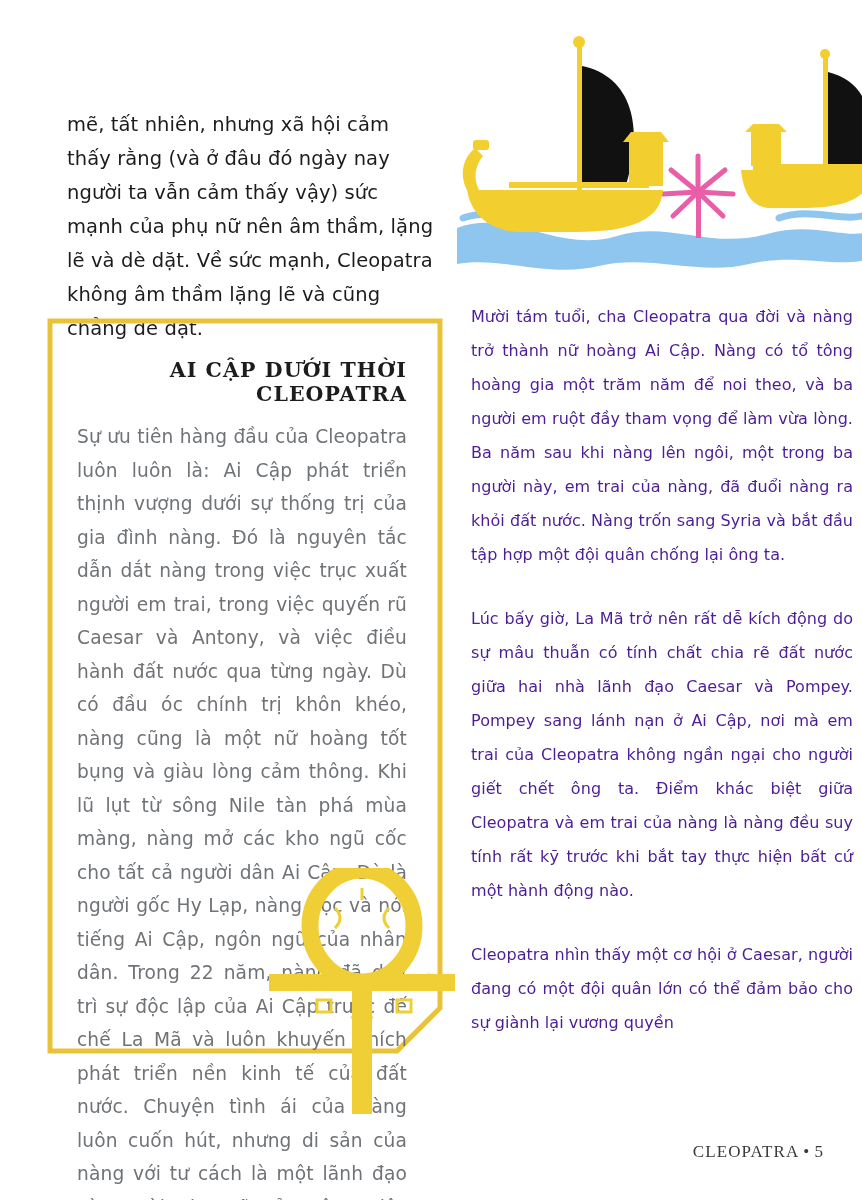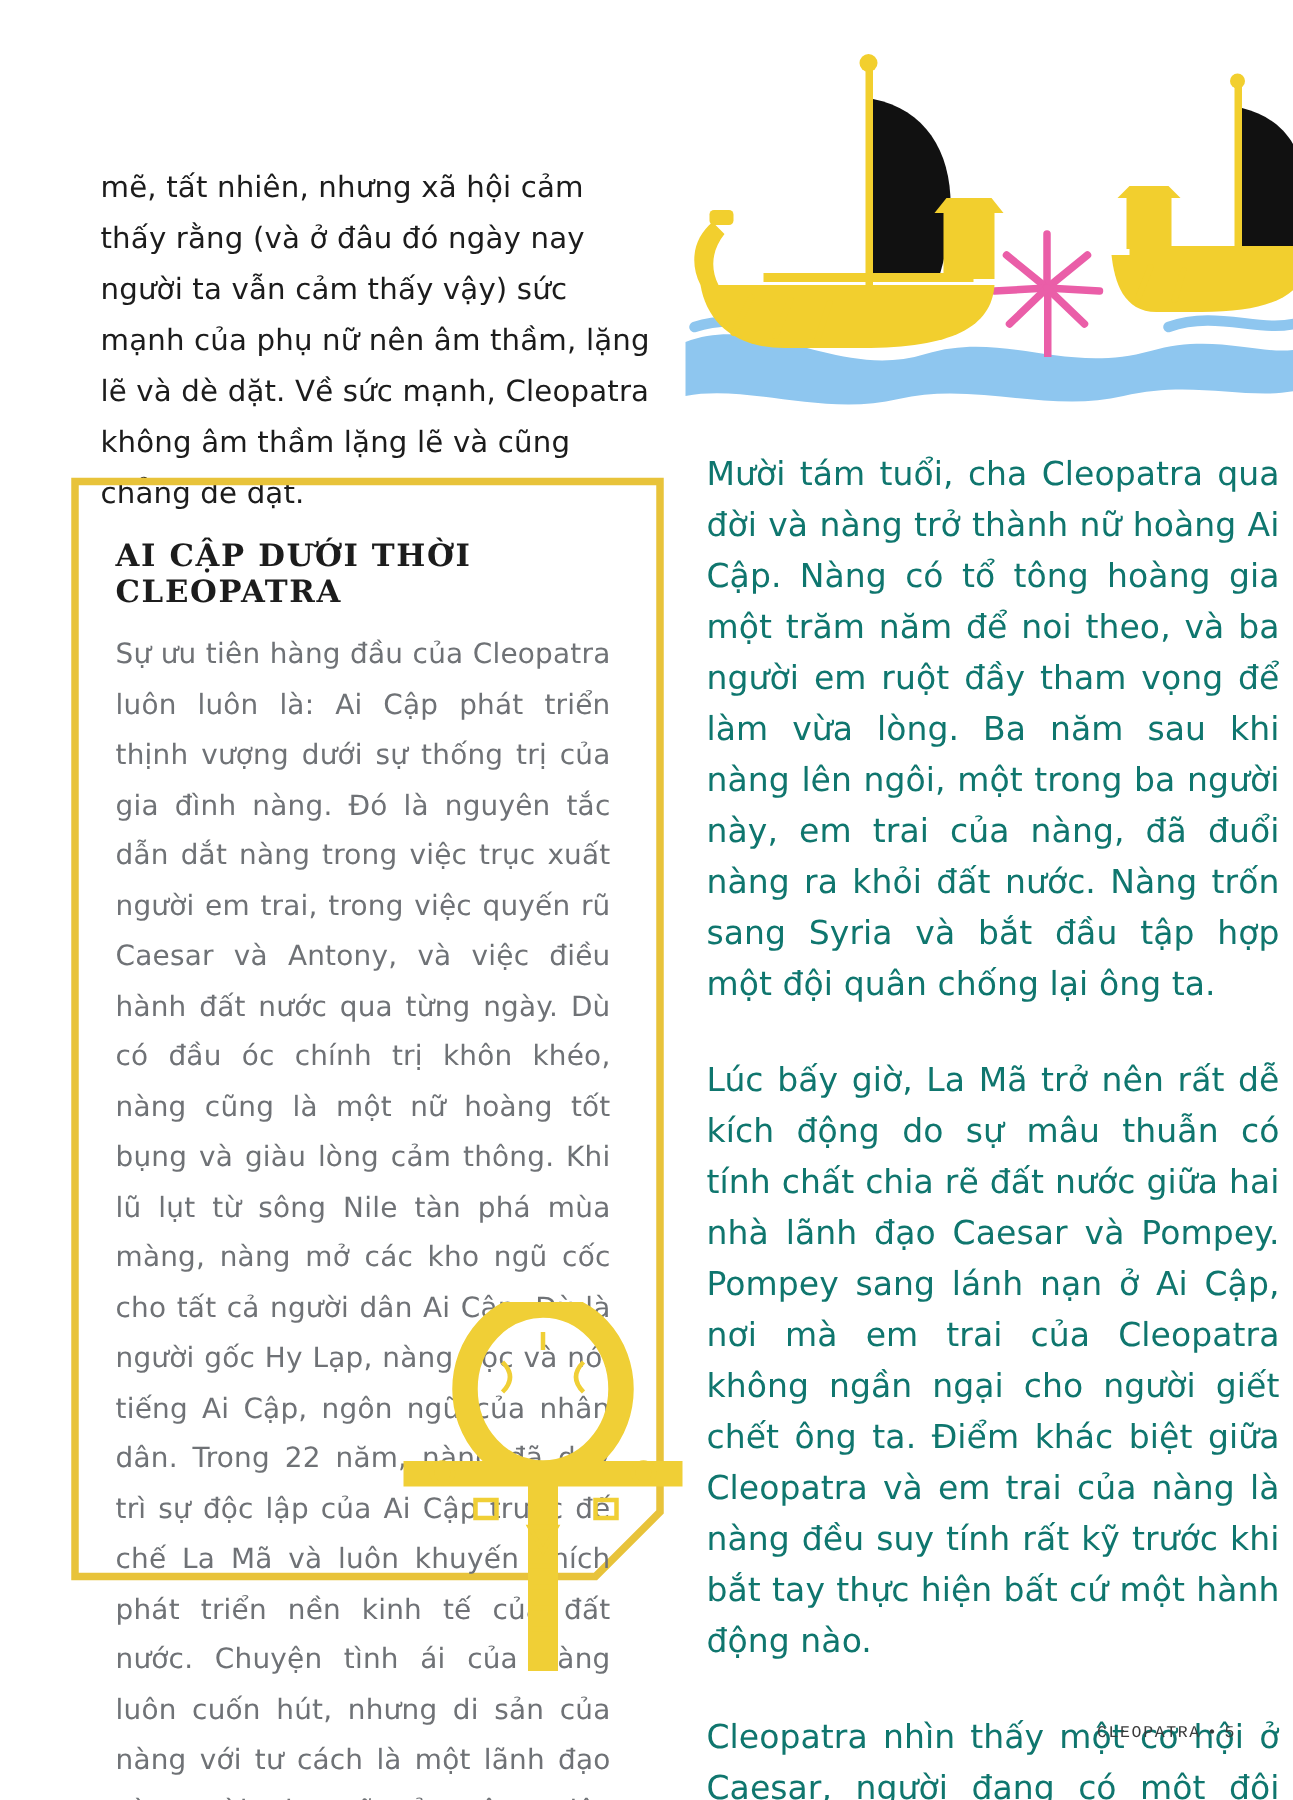--- a/index.html
+++ b/index.html
@@ -50,20 +50,21 @@
     top: 40px;
     width: 330px;
   }
   .sidebar-title {
     font-family: "DejaVu Serif", serif;
     font-size: 20.5px;
     font-weight: bold;
     letter-spacing: 1.1px;
     color: #1c1c1c;
     margin: 0 0 14px 0;
+    text-align: right;
   }
   .sidebar-body {
     font-size: 18.6px;
     line-height: 33.5px;
     color: #6f7276;
     letter-spacing: 0.15px;
     text-align: justify;
   }
 
   
@@ -77,46 +78,46 @@
 
   
   .right-col {
     position: absolute;
     left: 442px;
     top: 300px;
     width: 382px;
   }
   .right-col p {
     margin: 0 0 30px 0;
-    font-size: 22px;
+    font-size: 16px;
     line-height: 34px;
-    color: #0f766e;
+    color: #4c1d95;
     letter-spacing: 0.05px;
     text-align: justify;
   }
   .right-col p:last-child { margin-bottom: 0; }
 
   
   .ship-illustration {
     position: absolute;
     left: 420px;
     top: 22px;
     width: 430px;
     height: 262px;
   }
 
   
   .footer {
     position: absolute;
     right: 38px;
     bottom: 38px;
-    font-size: 11px;
+    font-size: 17px;
     letter-spacing: 1.1px;
     color: #3a3a3a;
-    font-family: Liberation Mono, monospace;
+    font-family: Liberation Serif, serif;
   }
   .footer .sep { margin: 0 4px; }
 </style>
 </head>
 <body>
 
 <div class="page">
 
   <div class="ship-illustration">
     <svg width="430" height="262" viewBox="0 0 430 262" xmlns="http://www.w3.org/2000/svg">

